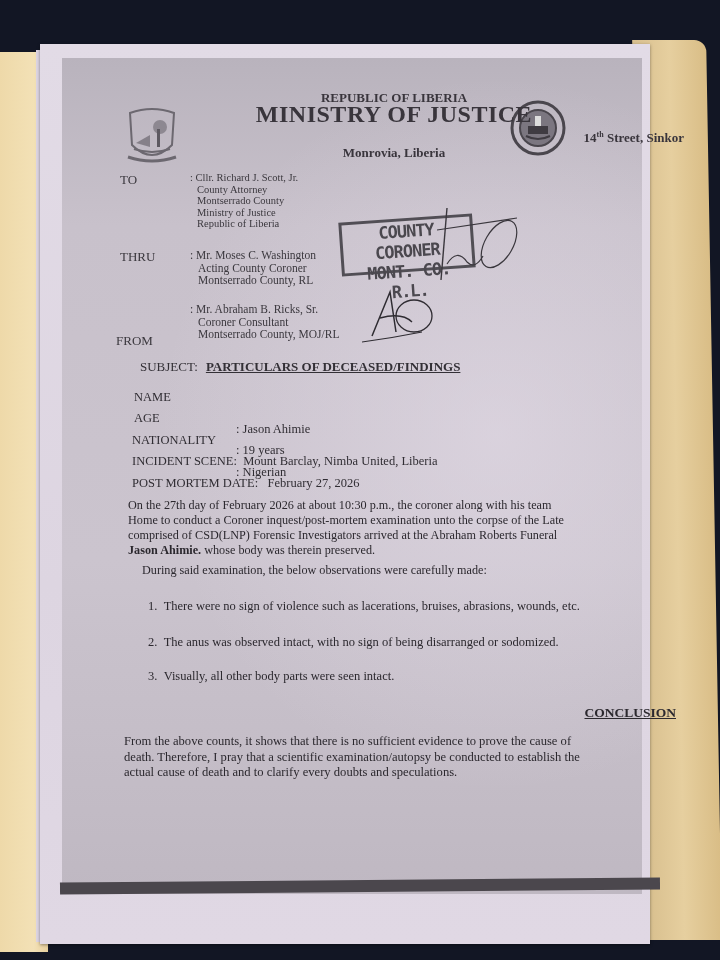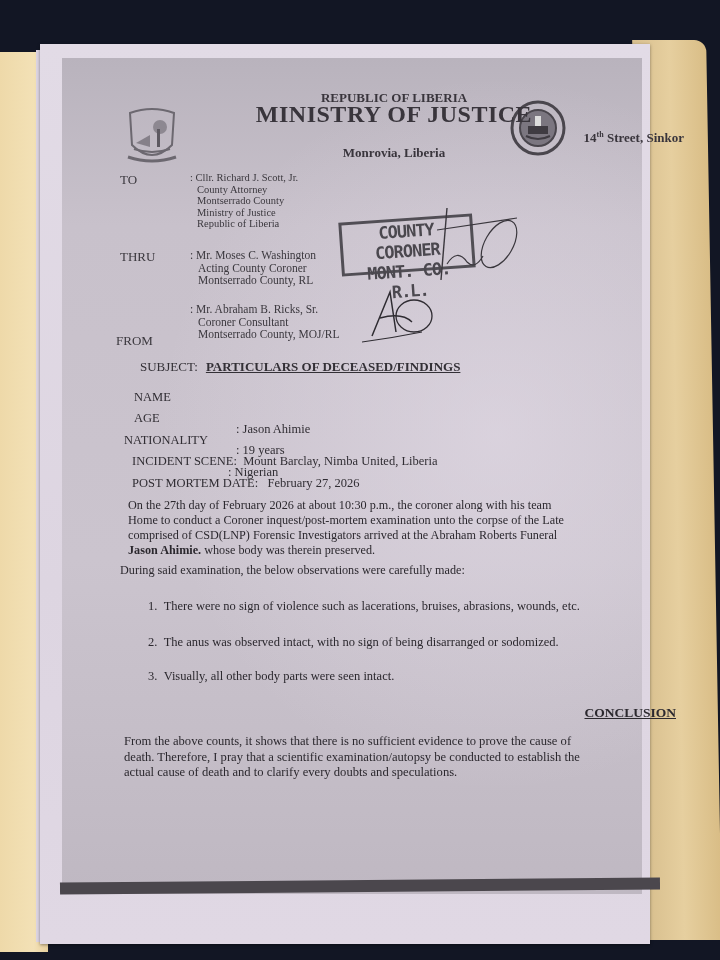--- a/index.html
+++ b/index.html
@@ -158,38 +158,38 @@
     <div class="subject">
       <span>SUBJECT:</span><span class="sub-val">PARTICULARS OF DECEASED/FINDINGS</span>
     </div>
 
     <div class="field" style="left:72px;top:332px;">
       <span>NAME</span><span class="val" style="left:102px">: Jason Ahimie</span>
     </div>
     <div class="field" style="left:72px;top:353px;">
       <span>AGE</span><span class="val" style="left:102px">: 19 years</span>
     </div>
-    <div class="field" style="left:62px;top:375px;text-align:center;">
+    <div class="field" style="left:70px;top:375px;text-align:center;">
       <span>NATIONALITY</span><span class="val" style="left:104px">: Nigerian</span>
     </div>
     <div class="field" style="left:70px;top:396px;">
       <span>INCIDENT SCENE:</span>&nbsp;&nbsp;<span>Mount Barclay, Nimba United, Liberia</span>
     </div>
     <div class="field" style="left:70px;top:418px;">
       <span>POST MORTEM DATE:</span>&nbsp;&nbsp;&nbsp;<span>February 27, 2026</span>
     </div>
 
     <div class="para" style="left:66px;top:440px;width:510px;">
       <div>On the 27th day of February 2026 at about 10:30 p.m., the coroner along with his team</div>
       <div>Home  to conduct a Coroner inquest/post-mortem examination unto the corpse of the Late</div>
       <div>comprised of CSD(LNP) Forensic Investigators  arrived  at the Abraham Roberts Funeral</div>
       <div><b>Jason Ahimie.</b><span>  whose body was therein preserved.</span></div>
     </div>
 
-    <div class="para" style="left:58px;top:505px;">During said examination, the below observations were carefully made:</div>
+    <div class="para" style="left:80px;top:505px;">During said examination, the below observations were carefully made:</div>
 
     <div class="list-item" style="left:86px;top:541px;">
       <span>1.</span>&nbsp;&nbsp;<span>There were no sign of violence such as lacerations, bruises, abrasions, wounds, etc.</span>
     </div>
     <div class="list-item" style="left:86px;top:577px;">
       <span>2.</span>&nbsp;&nbsp;<span>The anus was observed intact, with no sign of being disarranged or sodomized.</span>
     </div>
     <div class="list-item" style="left:86px;top:611px;">
       <span>3.</span>&nbsp;&nbsp;<span>Visually, all other body parts were seen intact.</span>
     </div>

